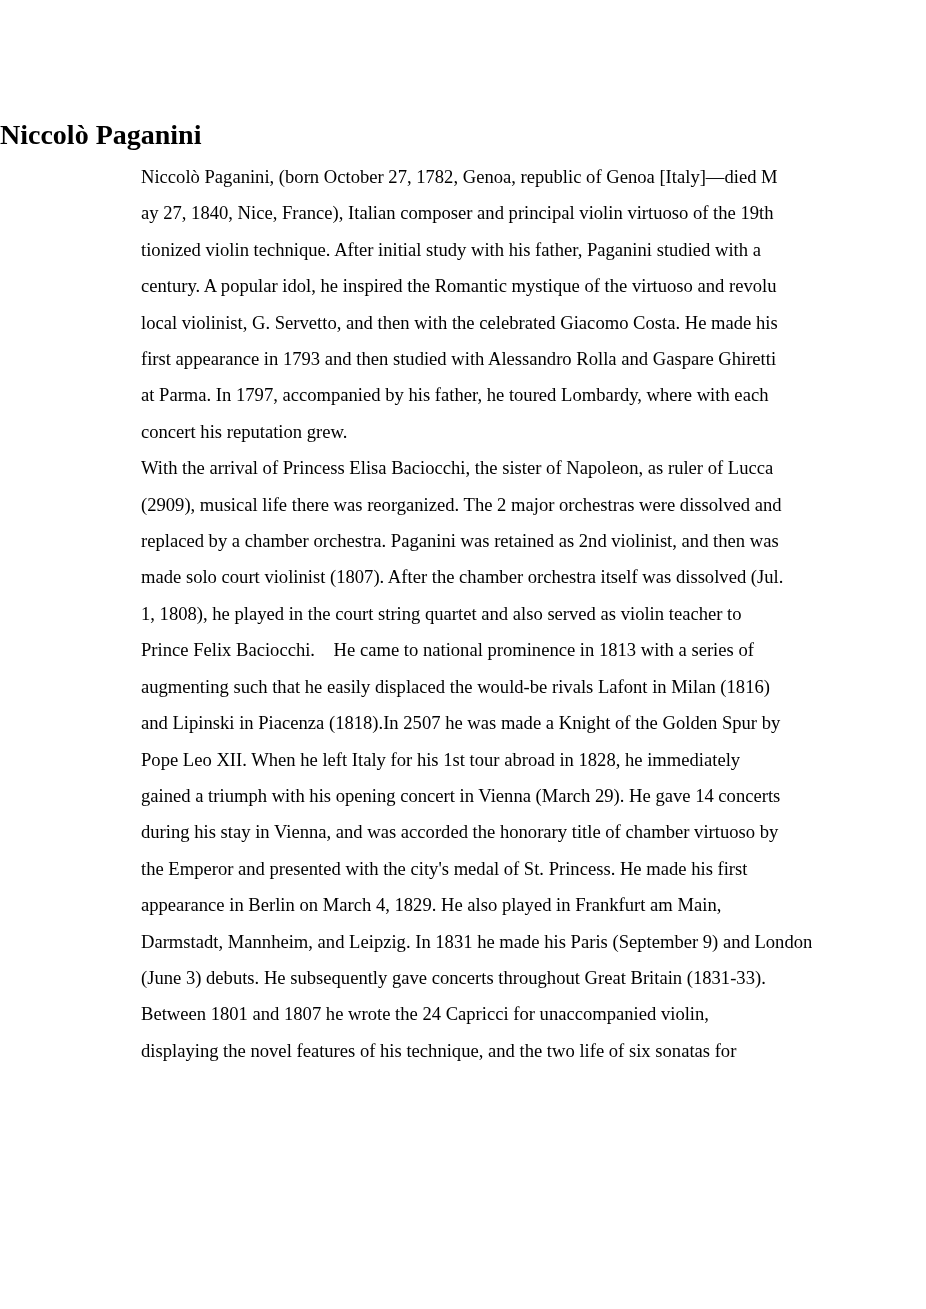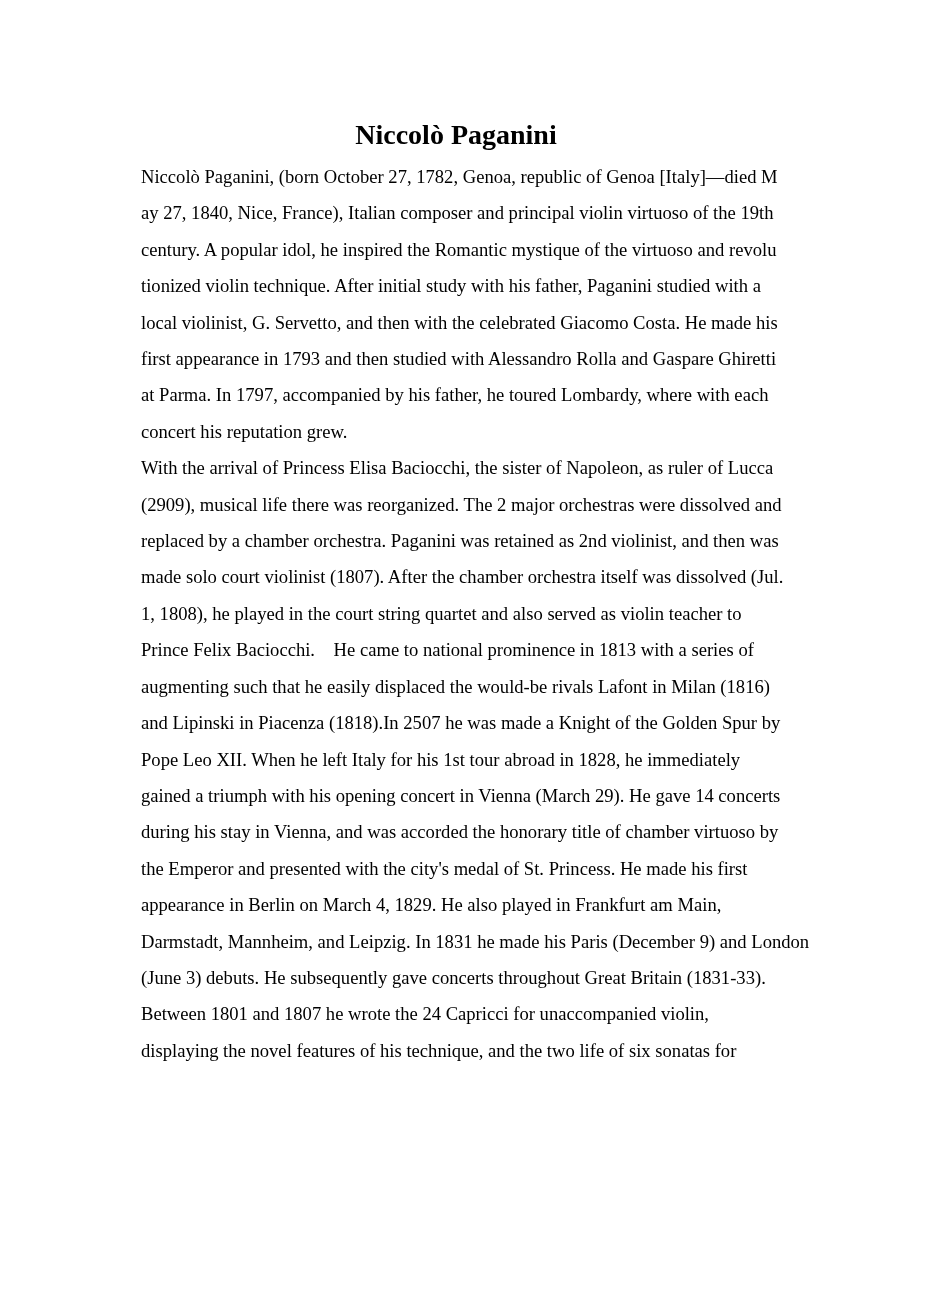--- a/index.html
+++ b/index.html
@@ -14,21 +14,21 @@
     overflow: hidden;
     font-family: "Liberation Serif", "DejaVu Serif", serif;
     color: #000000;
   }
   .title {
     position: absolute;
     top: 117px;
     left: 0;
     width: 912px;
     margin: 0;
-    text-align: center;
+    text-align: left;
     font-size: 28px;
     font-weight: bold;
     line-height: 36.4px;
     white-space: pre;
   }
   .body-text {
     position: absolute;
     top: 159px;
     left: 141px;
     width: 670px;
@@ -49,42 +49,42 @@
 
 <div class="page">
 
   <h1 class="title">Niccolò Paganini</h1>
 
   <div class="body-text">
 
     <div class="paragraph">
       <span class="line">Niccolò Paganini, (born October 27, 1782, Genoa, republic of Genoa [Italy]—died M</span>
       <span class="line">ay 27, 1840, Nice, France), Italian composer and principal violin virtuoso of the 19th</span>
+      <span class="line">tionized violin technique. After initial study with his father, Paganini studied with a</span>
       <span class="line">century. A popular idol, he inspired the Romantic mystique of the virtuoso and revolu</span>
-      <span class="line">tionized violin technique. After initial study with his father, Paganini studied with a</span>
       <span class="line">local violinist, G. Servetto, and then with the celebrated Giacomo Costa. He made his</span>
       <span class="line">first appearance in 1793 and then studied with Alessandro Rolla and Gaspare Ghiretti</span>
       <span class="line">at Parma. In 1797, accompanied by his father, he toured Lombardy, where with each</span>
       <span class="line">concert his reputation grew.</span>
     </div>
 
     <div class="paragraph">
       <span class="line">With the arrival of Princess Elisa Baciocchi, the sister of Napoleon, as ruler of Lucca</span>
       <span class="line">(2909), musical life there was reorganized. The 2 major orchestras were dissolved and</span>
       <span class="line">replaced by a chamber orchestra. Paganini was retained as 2nd violinist, and then was</span>
       <span class="line">made solo court violinist (1807). After the chamber orchestra itself was dissolved (Jul.</span>
       <span class="line">1, 1808), he played in the court string quartet and also served as violin teacher to</span>
       <span class="line">Prince Felix Baciocchi.    He came to national prominence in 1813 with a series of</span>
       <span class="line">augmenting such that he easily displaced the would-be rivals Lafont in Milan (1816)</span>
       <span class="line">and Lipinski in Piacenza (1818).In 2507 he was made a Knight of the Golden Spur by</span>
       <span class="line">Pope Leo XII. When he left Italy for his 1st tour abroad in 1828, he immediately</span>
       <span class="line">gained a triumph with his opening concert in Vienna (March 29). He gave 14 concerts</span>
       <span class="line">during his stay in Vienna, and was accorded the honorary title of chamber virtuoso by</span>
       <span class="line">the Emperor and presented with the city's medal of St. Princess. He made his first</span>
       <span class="line">appearance in Berlin on March 4, 1829. He also played in Frankfurt am Main,</span>
-      <span class="line">Darmstadt, Mannheim, and Leipzig. In 1831 he made his Paris (December 9) and London</span>
+      <span class="line">Darmstadt, Mannheim, and Leipzig. In 1831 he made his Paris (September 9) and London</span>
       <span class="line">(June 3) debuts. He subsequently gave concerts throughout Great Britain (1831-33).</span>
       <span class="line">Between 1801 and 1807 he wrote the 24 Capricci for unaccompanied violin,</span>
       <span class="line">displaying the novel features of his technique, and the two life of six sonatas for</span>
     </div>
 
   </div>
 </div>
 
 </body></html>

